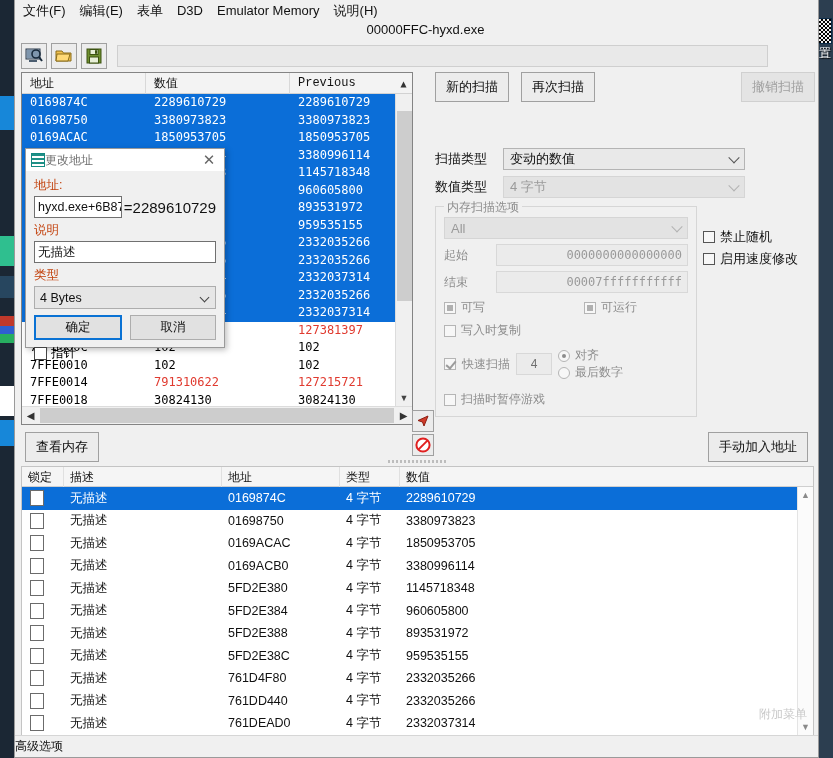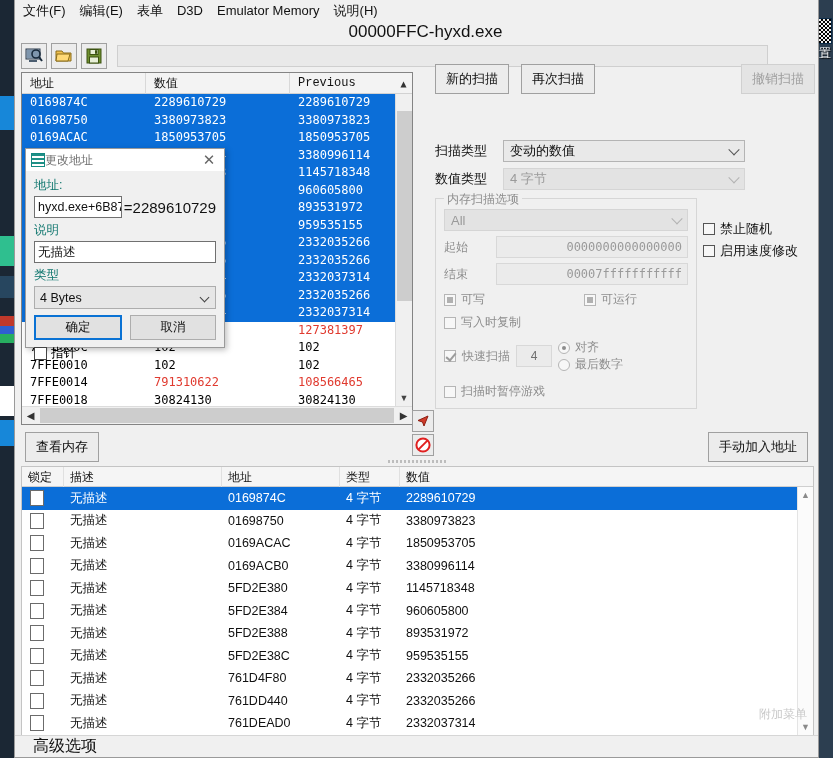--- a/index.html
+++ b/index.html
@@ -51,21 +51,21 @@
   #menu-bar {
     height: 22px; background: #f0f0f0; display: flex; align-items: center;
     padding-left: 8px; gap: 14px; border-bottom: 1px solid #f0f0f0;
   }
   #menu-bar .menu-item { font-size: 13px; color: #111; cursor: default; white-space: nowrap; }
 
   
   #title-row { height: 18px; position: relative; }
   #window-title {
     position: absolute; left: 18px; right: 0; text-align: center;
-    font-size: 17px; color: #111;
+    font-size: 13px; color: #111;
   }
   #toolbar {
     height: 32px; display: flex; align-items: center; padding: 0 6px; gap: 4px;
   }
   .tool-btn {
     width: 26px; height: 26px; border: 1px solid #a0a0a0; background: #ececec;
     display: flex; align-items: center; justify-content: center; cursor: pointer;
     position: relative;
   }
   #addr-box {
@@ -120,21 +120,21 @@
     position: absolute; top: 17px; left: 1px; width: 15px; height: 190px; background: #cdcdcd;
   }
   #results-hscroll {
     position: absolute; left: 0; bottom: 0; height: 18px; width: 100%;
     background: #f0f0f0; border-top: 1px solid #dcdcdc; display: flex; align-items: center;
   }
   #results-hscroll .harrow { width: 17px; text-align: center; font-size: 10px; color: #333; }
   #results-hscroll .hthumb { flex: 1; height: 15px; background: #cdcdcd; margin: 0 1px; }
 
   
-  #scan-panel { position: absolute; left: 420px; top: 64px; width: 380px; }
+  #scan-panel { position: absolute; left: 420px; top: 72px; width: 380px; }
   .scan-btn {
     border: 1px solid #a0a0a0; background: #ececec; padding: 5px 10px;
     font-size: 13px; color: #111; cursor: pointer;
   }
   .scan-btn.disabled { color: #a0a0a0; background: #e4e4e4; border-color: #d0d0d0; cursor: default; }
   #scan-btn-row { display: flex; gap: 12px; align-items: center; }
   #undo-scan-wrap { margin-left: auto; }
 
   .field-row { display: flex; align-items: center; gap: 6px; margin-top: 6px; }
   .field-label { font-size: 13px; color: #111; width: 62px; white-space: nowrap; }
@@ -263,21 +263,21 @@
 
   #extra-menu-hint {
     position: absolute; right: 6px; bottom: 12px; font-size: 12px;
     color: #c9c9c9; white-space: nowrap;
   }
 
   
   #status-bar {
     position: absolute; left: 0; bottom: 0; width: 805px; height: 22px;
     background: #f0f0f0; border-top: 1px solid #d6d6d6;
-    display: flex; align-items: center; padding-left: 18px; font-size: 16px; color: #111;
+    display: flex; align-items: center; padding-left: 0; font-size: 12px; color: #111;
   }
 
   
   #change-addr-dialog {
     position: absolute; left: 10px; top: 148px; width: 200px; height: 200px;
     background: #f0f0f0; border: 1px solid #9a9a9a;
     box-shadow: 2px 2px 6px rgba(0,0,0,.25); z-index: 50;
   }
   #dlg-titlebar {
     height: 22px; background: #fff; display: flex; align-items: center;
@@ -290,21 +290,21 @@
       #16a39a;
     border: 1px solid #138a82;
   }
   #dlg-title { font-size: 12px; color: #6e6e6e; }
   #dlg-close {
     position: absolute; right: 6px; top: 2px; width: 18px; height: 18px;
     display: flex; align-items: center; justify-content: center;
     color: #666; font-size: 15px; cursor: pointer;
   }
   #dlg-body { padding: 6px 8px 8px 8px; }
-  .dlg-label { font-size: 12.5px; color: #0f766e; margin-bottom: 2px; }
+  .dlg-label { font-size: 12.5px; color: #c2410c; margin-bottom: 2px; }
   #dlg-addr-line { display: flex; align-items: center; }
   #dlg-addr-input {
     width: 108px; height: 22px; border: 1px solid #707070; background: #fff;
     font-size: 12.5px; color: #111; padding-left: 3px; line-height: 20px; overflow: hidden;
   }
   #dlg-addr-eq { font-size: 15px; color: #111; margin-left: 2px; white-space: nowrap; }
   #dlg-desc-input {
     width: 100%; height: 22px; border: 1px solid #707070; background: #fff;
     font-size: 12.5px; color: #111; padding-left: 3px; line-height: 20px;
   }
@@ -479,21 +479,21 @@
           <div class="c prev">102</div>
         </div>
         <div class="res-row">
           <div class="c addr">7FFE0010</div>
           <div class="c val">102</div>
           <div class="c prev">102</div>
         </div>
         <div class="res-row">
           <div class="c addr">7FFE0014</div>
           <div class="c val red">791310622</div>
-          <div class="c prev red">108566465</div>
+          <div class="c prev red">127215721</div>
         </div>
         <div class="res-row">
           <div class="c addr">7FFE0018</div>
           <div class="c val">30824130</div>
           <div class="c prev">30824130</div>
         </div>
       </div>
     <div id="results-vscroll">
       <div class="thumb"></div>
       <div class="arrow" style="position:absolute;bottom:0;left:0;right:0;">▼</div>

